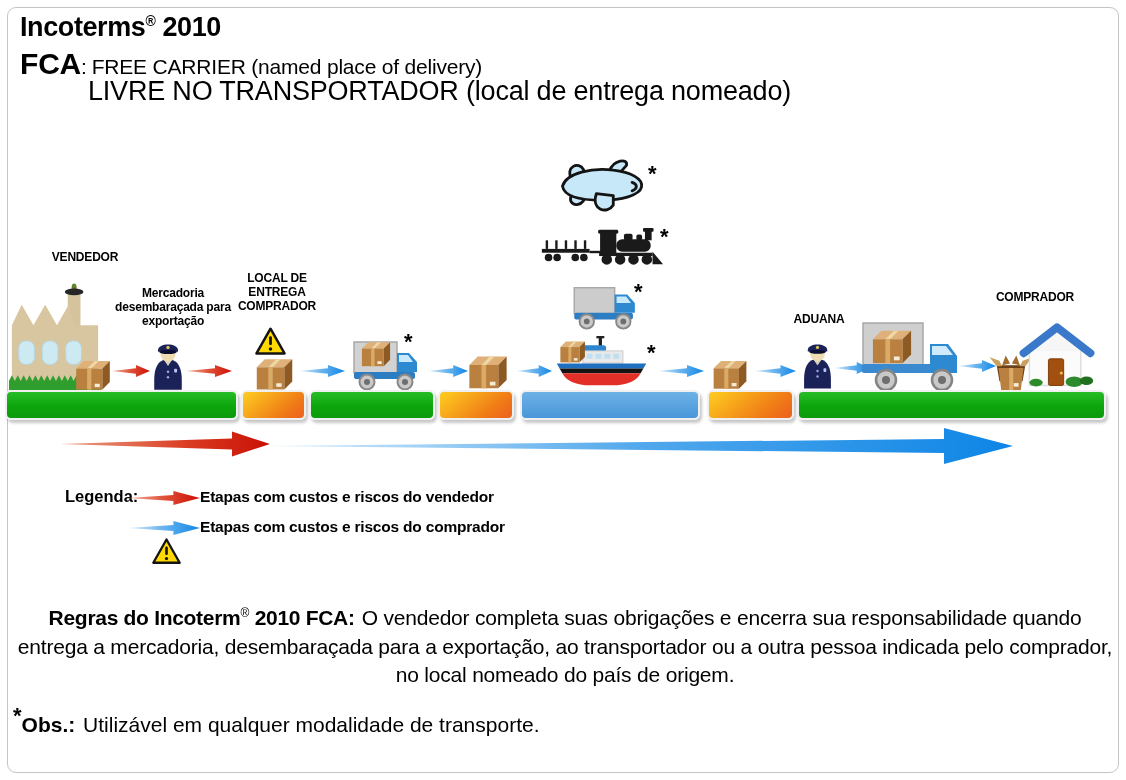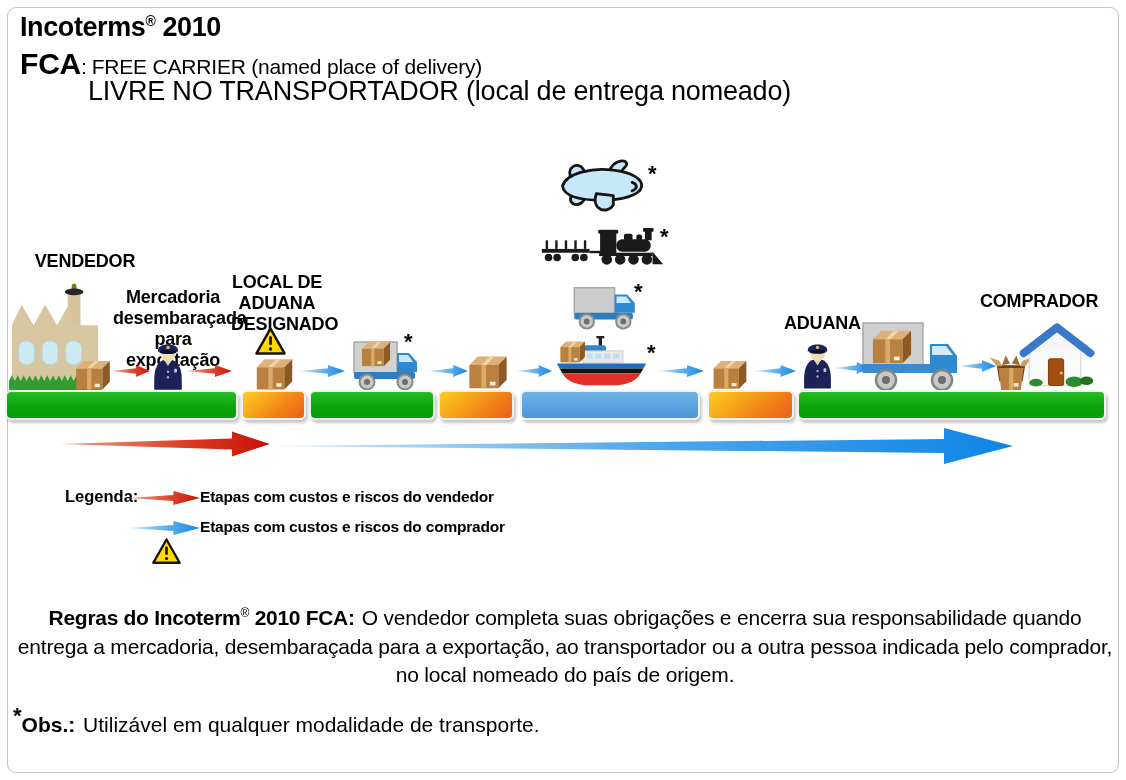--- a/index.html
+++ b/index.html
@@ -10,21 +10,21 @@
 
   
   .title{left:20px;top:12px;font-size:27px;font-weight:bold;letter-spacing:-0.4px;}
   .title sup{font-size:14px;}
   .sub1{left:20px;top:47px;font-size:21px;letter-spacing:-0.2px;}
   .sub1 .code{font-size:30px;font-weight:bold;}
   .pad5{padding-left:5px;margin-top:30px;}
   .sub2{left:88px;top:76px;font-size:27px;letter-spacing:-0.2px;}
 
   
-  .dlabel{font-weight:bold;font-size:18px;letter-spacing:-0.2px;line-height:1.16;text-align:center;}
+  .dlabel{font-weight:bold;font-size:12px;letter-spacing:-0.2px;line-height:1.16;text-align:center;}
   .ast{font-weight:bold;font-size:22px;line-height:1;}
 
   
   .bar{position:absolute;top:390px;height:30px;border-radius:6px;border:2px solid #f0f0f0;
        box-sizing:border-box;box-shadow:2px 3px 3px rgba(0,0,0,0.22);}
   .bar.green{background:linear-gradient(180deg,#27bc27 0%,#0ca60c 55%,#0b9a0b 100%);}
   .bar.orange{background:linear-gradient(140deg,#fcc51f 8%,#f07c16 70%,#ed5f20 100%);}
   .bar.blue{background:linear-gradient(180deg,#6db2e7 0%,#4a96d9 100%);}
 
   
@@ -247,21 +247,21 @@
       <use href="#sym-arrow-red"></use>
     </svg>
   <div class="abs dlabel" style="left:113px;top:287px;width:120px">Mercadoria desembaraçada para exportação</div>
   <svg class="abs" style="left:149px;top:337px" width="38" height="56" viewBox="0 0 40 56">
       <use href="#sym-officer"></use>
     </svg>
   <svg class="abs" style="left:186px;top:363px" width="46" height="16" viewBox="0 0 46 17" preserveAspectRatio="none">
       <use href="#sym-arrow-red"></use>
     </svg>
 
-  <div class="abs dlabel" style="left:231px;top:272px;width:92px">LOCAL DE ADUANA DESIGNADO</div>
+  <div class="abs dlabel" style="left:231px;top:272px;width:92px">LOCAL DE ENTREGA COMPRADOR</div>
   <svg class="abs" style="left:254px;top:326px" width="33" height="31" viewBox="0 0 40 37">
       <use href="#sym-warning"></use>
     </svg>
   <svg class="abs" style="left:251px;top:354px" width="47" height="39" viewBox="0 0 50 44">
       <use href="#sym-box"></use>
     </svg>
   <svg class="abs" style="left:299px;top:363px" width="46" height="16" viewBox="0 0 46 17" preserveAspectRatio="none">
       <use href="#sym-arrow-blue"></use>
     </svg>
 

